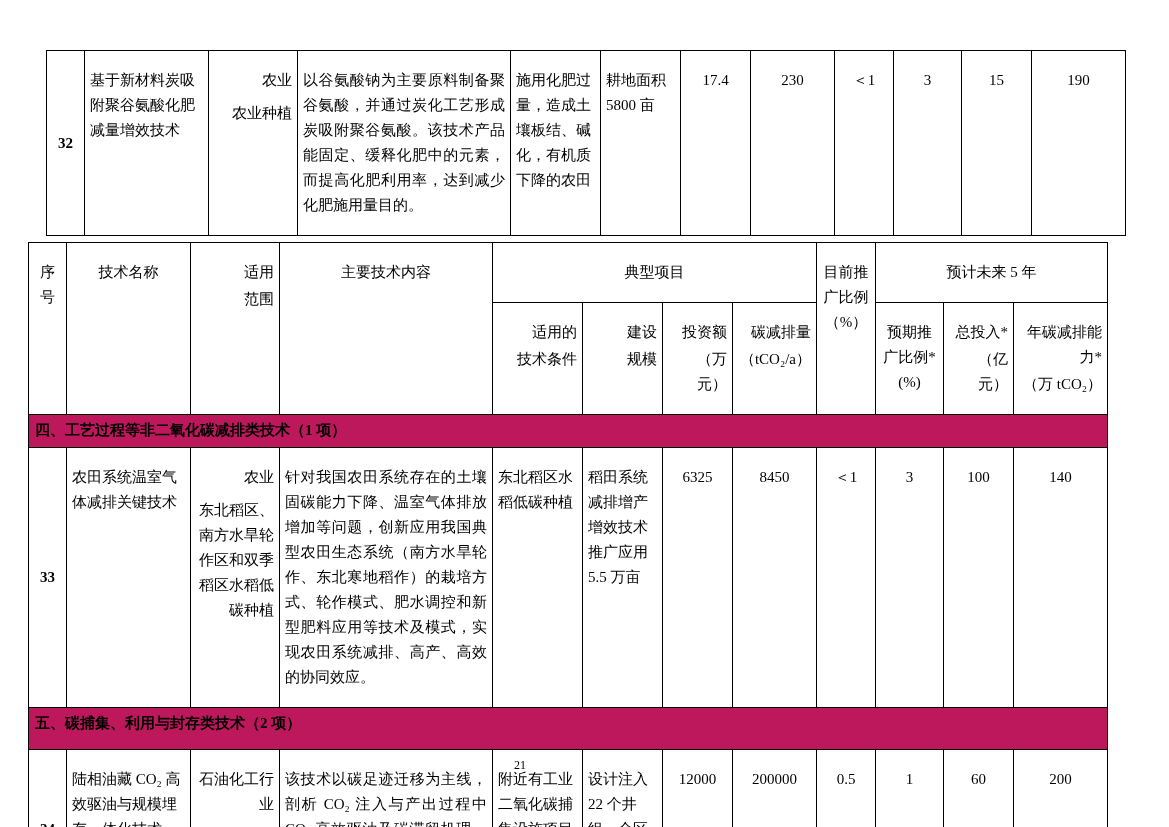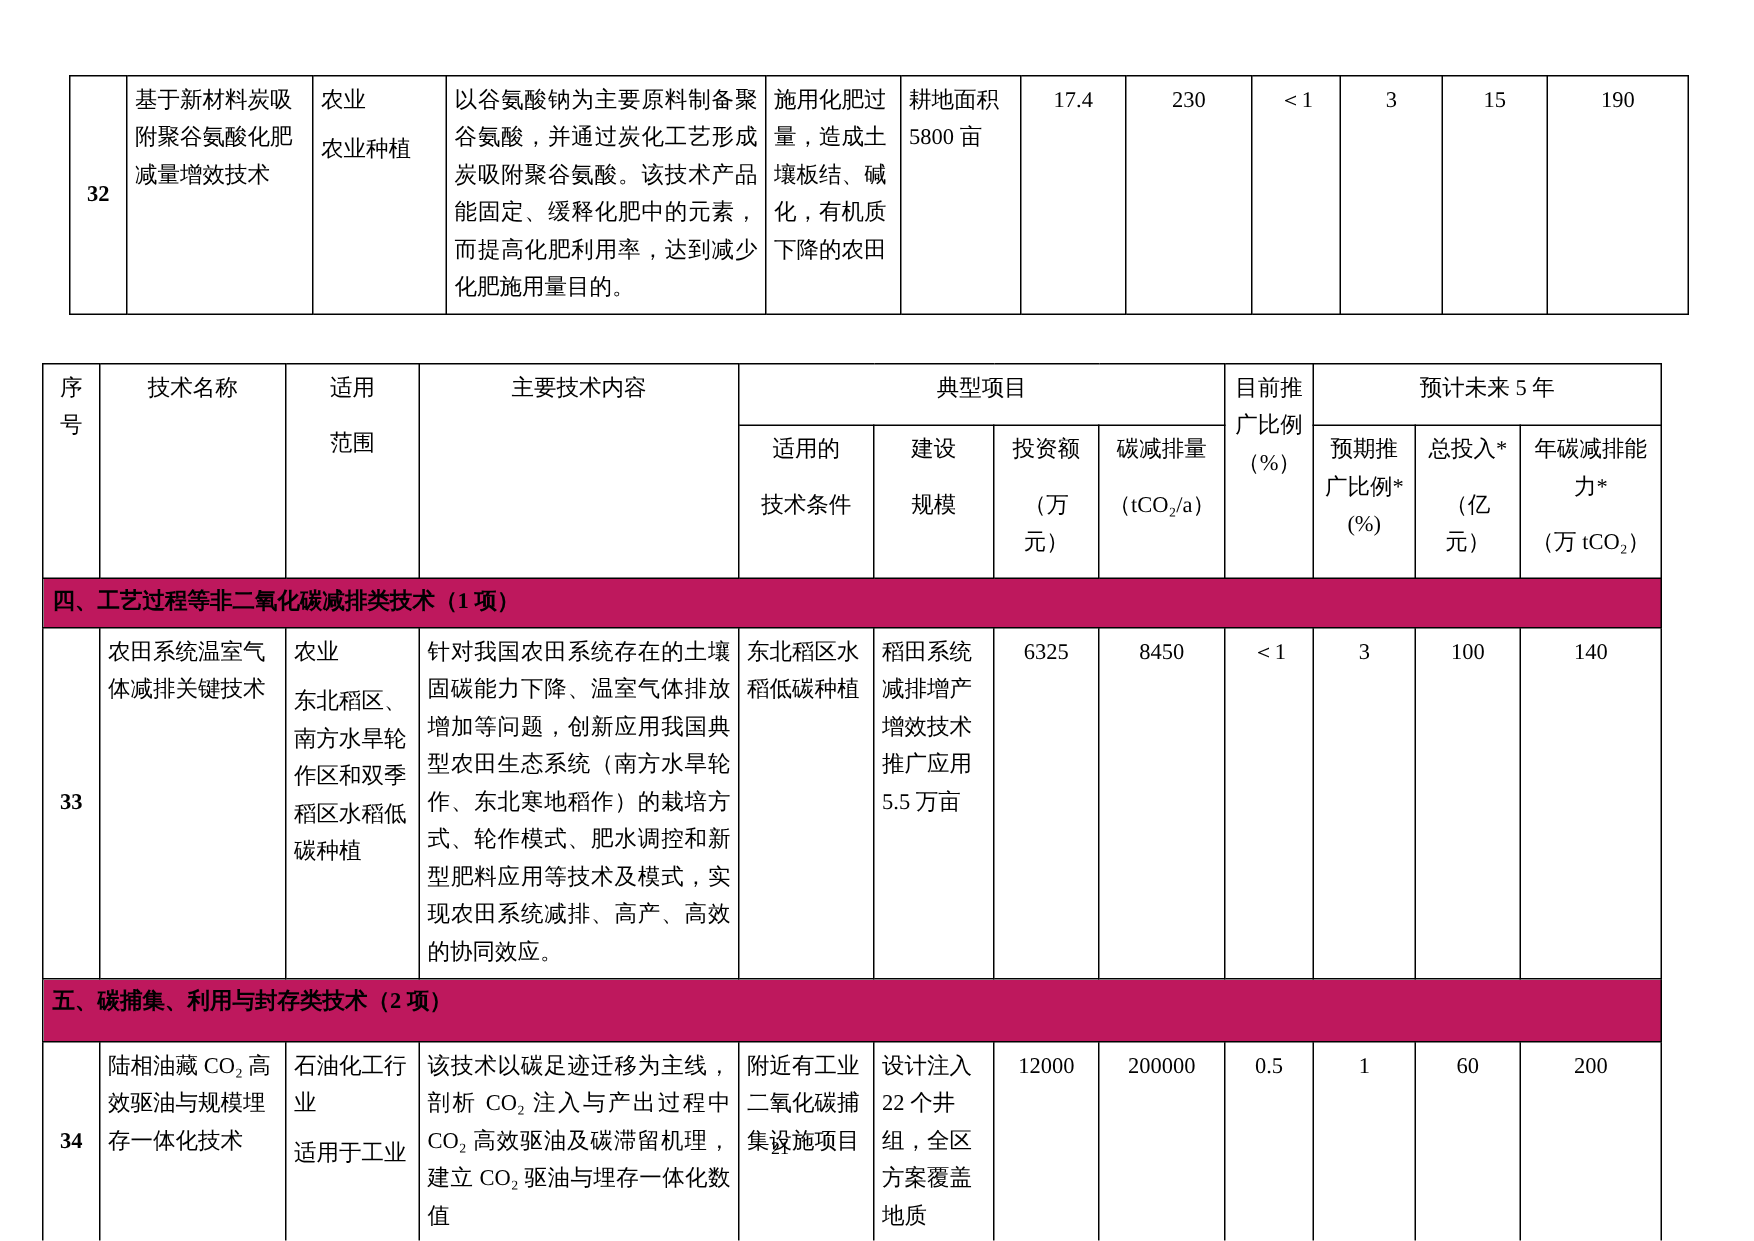--- a/index.html
+++ b/index.html
@@ -8,21 +8,21 @@
     font-family:"Liberation Serif","DejaVu Serif",serif;
     color:#000;
   }
   .sheet{position:absolute;left:0;top:0;width:1169px;height:827px;background:#fff;}
   table.tbl{
     border-collapse:collapse;table-layout:fixed;width:1080px;
     font-size:15px;line-height:25px;
   }
   .tbl td{
     border:1px solid #000;
-    padding:4px 5px;
+    padding:17px 5px;
     vertical-align:top;
     overflow:hidden;
     white-space:pre-line;
     word-break:break-word;
   }
   .tbl-top{position:absolute;left:46px;top:50px;}
   .tbl-main{position:absolute;left:28px;top:242px;}
   
   tr.r32{height:155px;}
   tr.rh1{height:41px;}
@@ -38,22 +38,22 @@
   thead td, td.hd{
     text-align:center;vertical-align:middle;padding:2px 3px;
   }
   td.secband{
     background:#be185d;
     font-weight:bold;
     text-align:left;
     vertical-align:top;
     padding:3px 6px;
   }
-  .para{margin:0;}
-  thead .para + .para{margin-top:12px;}
+  .para{margin:0;text-align:right;}
+  thead .para + .para{margin-top:2px;}
   tbody .para + .para{margin-top:8px;}
   .pageno{
     position:absolute;left:0;top:757px;width:1040px;
     text-align:center;font-size:12px;line-height:16px;
   }
 </style>
 </head>
 <body>
 
 <div class="sheet">

